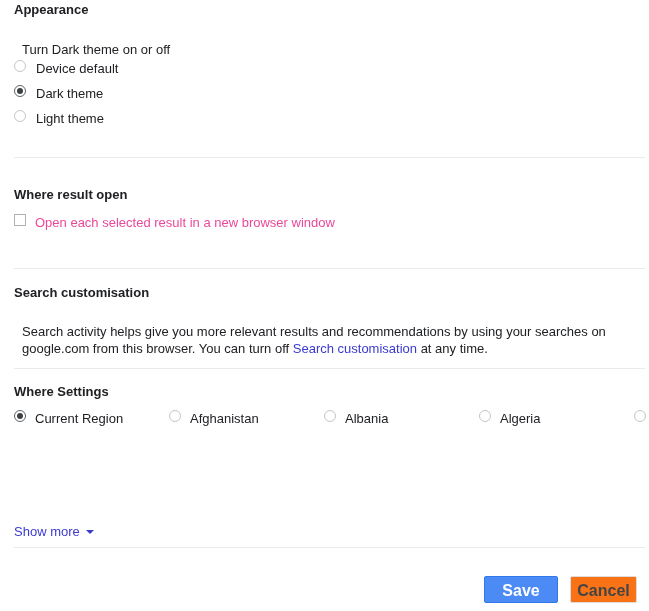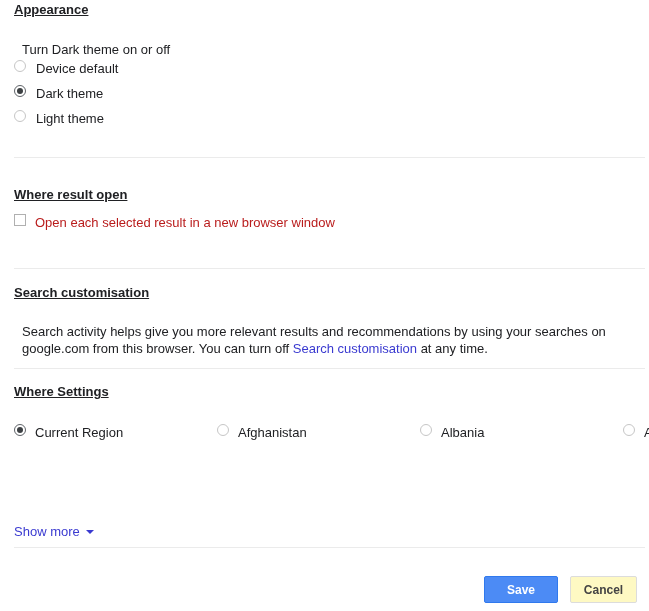--- a/index.html
+++ b/index.html
@@ -20,21 +20,20 @@
     position: relative;
     width: 649px;
     height: 611px;
   }
   .section-title {
     font-size: 13px;
     font-weight: bold;
     color: #202124;
     line-height: 16px;
     margin: 0;
-    text-decoration: underline;
   }
   .section-desc {
     font-size: 13px;
     color: #202124;
     line-height: 17px;
     margin: 8px;
   }
 
   
   .opt-row {
@@ -77,21 +76,21 @@
   .checkbox {
     width: 12px;
     height: 12px;
     border: 1px solid #b0b0b0;
     box-sizing: border-box;
     background: #fff;
     flex: 0 0 auto;
   }
   .checkbox-label {
     font-size: 13px;
-    color: #b91c1c;
+    color: #ec4899;
     margin-left: 9px;
     line-height: 17px;
   }
   #appearance-title { position: absolute; left: 14px; top: 2px; }
   #appearance-desc  { position: absolute; left: 14px; top: 33px; }
   #theme-options    { position: absolute; left: 14px; top: 60px; }
   #results-title { position: absolute; left: 14px; top: 187px; }
   #results-option { position: absolute; left: 14px; top: 214px; }
 
   
@@ -101,27 +100,26 @@
     color: #3a3ad0;
     text-decoration: none;
     cursor: pointer;
   }
 
   
   #region-title { position: absolute; left: 14px; top: 384px; }
   #region-grid {
     position: absolute;
     left: 14px;
-    top: 424px;
+    top: 410px;
     width: 621px;
     display: grid;
     grid-template-columns: repeat(4, 155px);
     grid-auto-rows: 19px;
     grid-auto-flow: column;
-    gap: 48px;
   }
   #region-grid .opt-row { height: 19px; }
   #region-grid .opt-label { margin-left: 9px; }
 
   #show-more {
     position: absolute;
     left: 14px;
     top: 524px;
     font-size: 13px;
     color: #3a3ad0;
@@ -157,40 +155,40 @@
   #footer-buttons {
     position: absolute;
     right: 12px;
     top: 576px;
     display: flex;
     align-items: center;
     gap: 12px;
   }
   .btn {
     font-family: "Liberation Sans", sans-serif;
-    font-size: 12px;
+    font-size: 16px;
     font-weight: bold;
     height: 27px;
     line-height: 27px;
     text-align: center;
     border-radius: 2px;
     box-sizing: border-box;
     cursor: pointer;
     padding: 0;
     border: 1px solid transparent;
   }
   #save-button {
     width: 74px;
     background: #4c8bf5;
     color: #ffffff;
     border-color: #3079ed;
   }
   #cancel-button {
     width: 67px;
-    background: #fef9c3;
+    background: #f97316;
     color: #444444;
     border-color: #dcdcdc;
   }
 </style>
 </head>
 <body>
 
 <div class="page">
 
   <h2 class="section-title" id="appearance-title">Appearance</h2>

